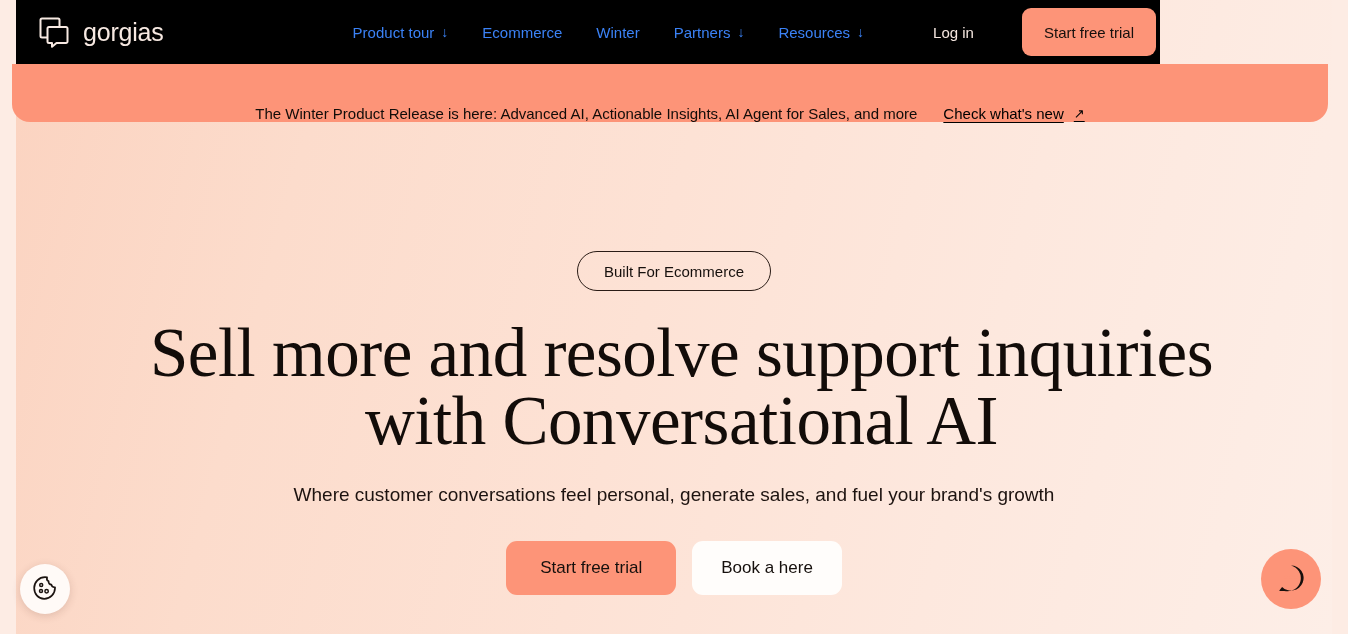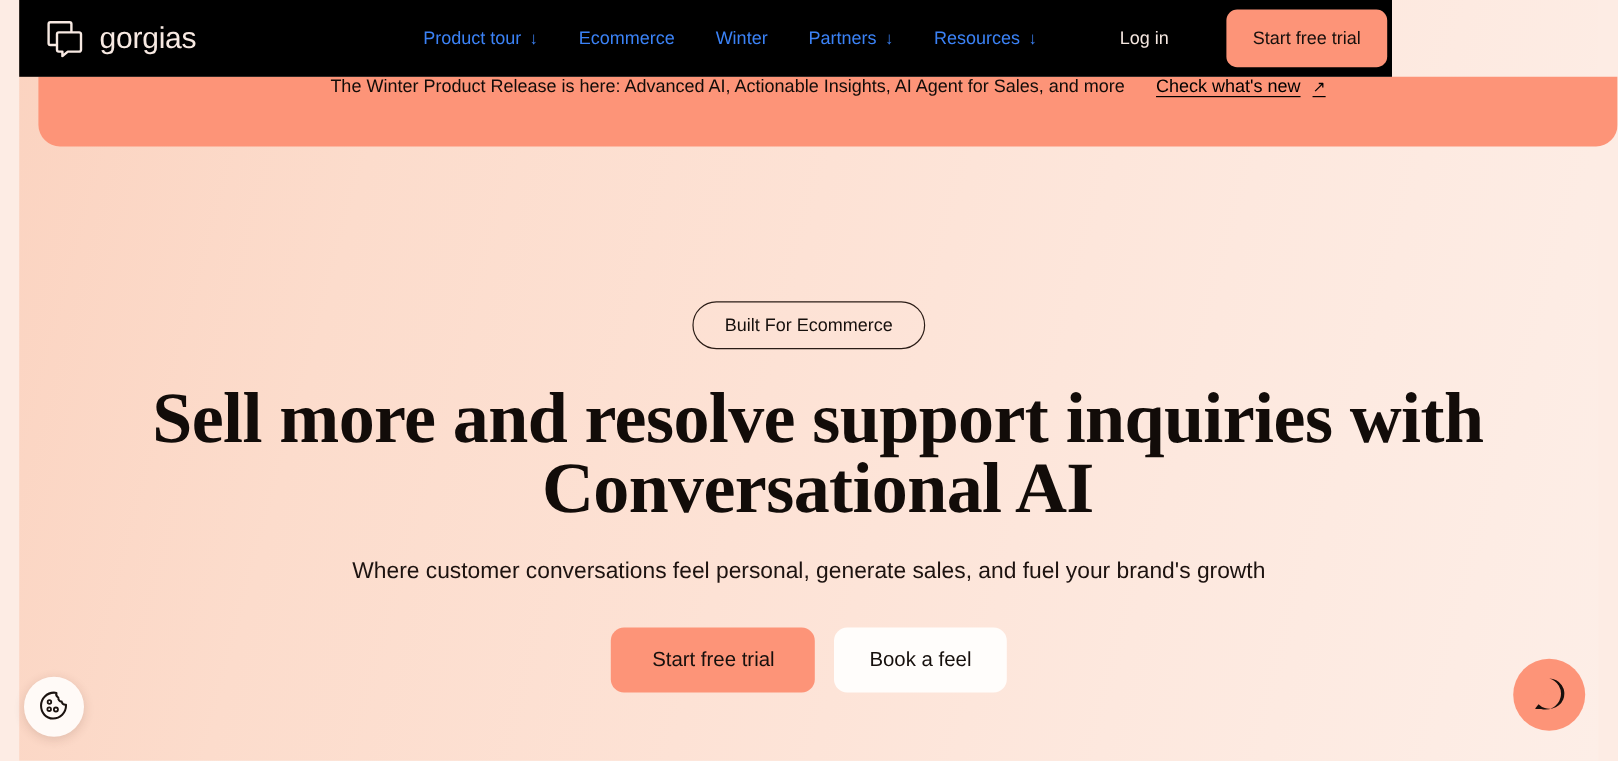--- a/index.html
+++ b/index.html
@@ -117,29 +117,29 @@
     border: none;
     cursor: pointer;
     font-family: inherit;
     margin-left: 18px;
     white-space: nowrap;
   }
 
   
   .banner {
     position: absolute;
-    left: 32px;
+    left: 12px;
     top: 64px;
     width: 1316px;
     height: 58px;
     background: #fd9478;
     border-bottom-left-radius: 18px;
     border-bottom-right-radius: 18px;
     display: flex;
-    align-items: flex-start;
+    align-items: flex-end;
     justify-content: center;
     gap: 26px;
     z-index: 35;
   }
   .banner-text {
     color: #120c09;
     font-size: 15px;
     white-space: nowrap;
   }
   .banner-link {
@@ -181,24 +181,24 @@
     color: #16100d;
     margin-top: 129px;
     cursor: pointer;
     background: transparent;
     font-family: inherit;
     white-space: nowrap;
   }
 
   .headline {
     font-family: "Liberation Serif", "DejaVu Serif", serif;
-    font-size: 60px;
+    font-size: 69px;
     line-height: 0.99;
     color: #120c09;
-    font-weight: 700;
+    font-weight: 400;
     letter-spacing: -0.5px;
     margin-top: 28px;
     padding: 0 80px;
     margin-left: 15px;
   }
 
   .subheadline {
     font-size: 19px;
     color: #1d1310;
     margin-top: 26px;
@@ -281,21 +281,21 @@
     <div class="hero-content">
 
       <button class="eyebrow">Built For Ecommerce</button>
 
       <h1 class="headline">Sell more and resolve support inquiries with Conversational AI</h1>
 
       <p class="subheadline">Where customer conversations feel personal, generate sales, and fuel your brand's growth</p>
 
       <div class="cta-row">
         <button class="cta cta-primary">Start free trial</button>
-        <button class="cta cta-secondary">Book a feel</button>
+        <button class="cta cta-secondary">Book a here</button>
       </div>
 
     </div>
   </div>
 
   <nav class="navbar">
 
     <a class="brand">
       <span class="brand-mark">
         <svg width="32" height="32" viewBox="0 0 32 32" aria-hidden="true">

